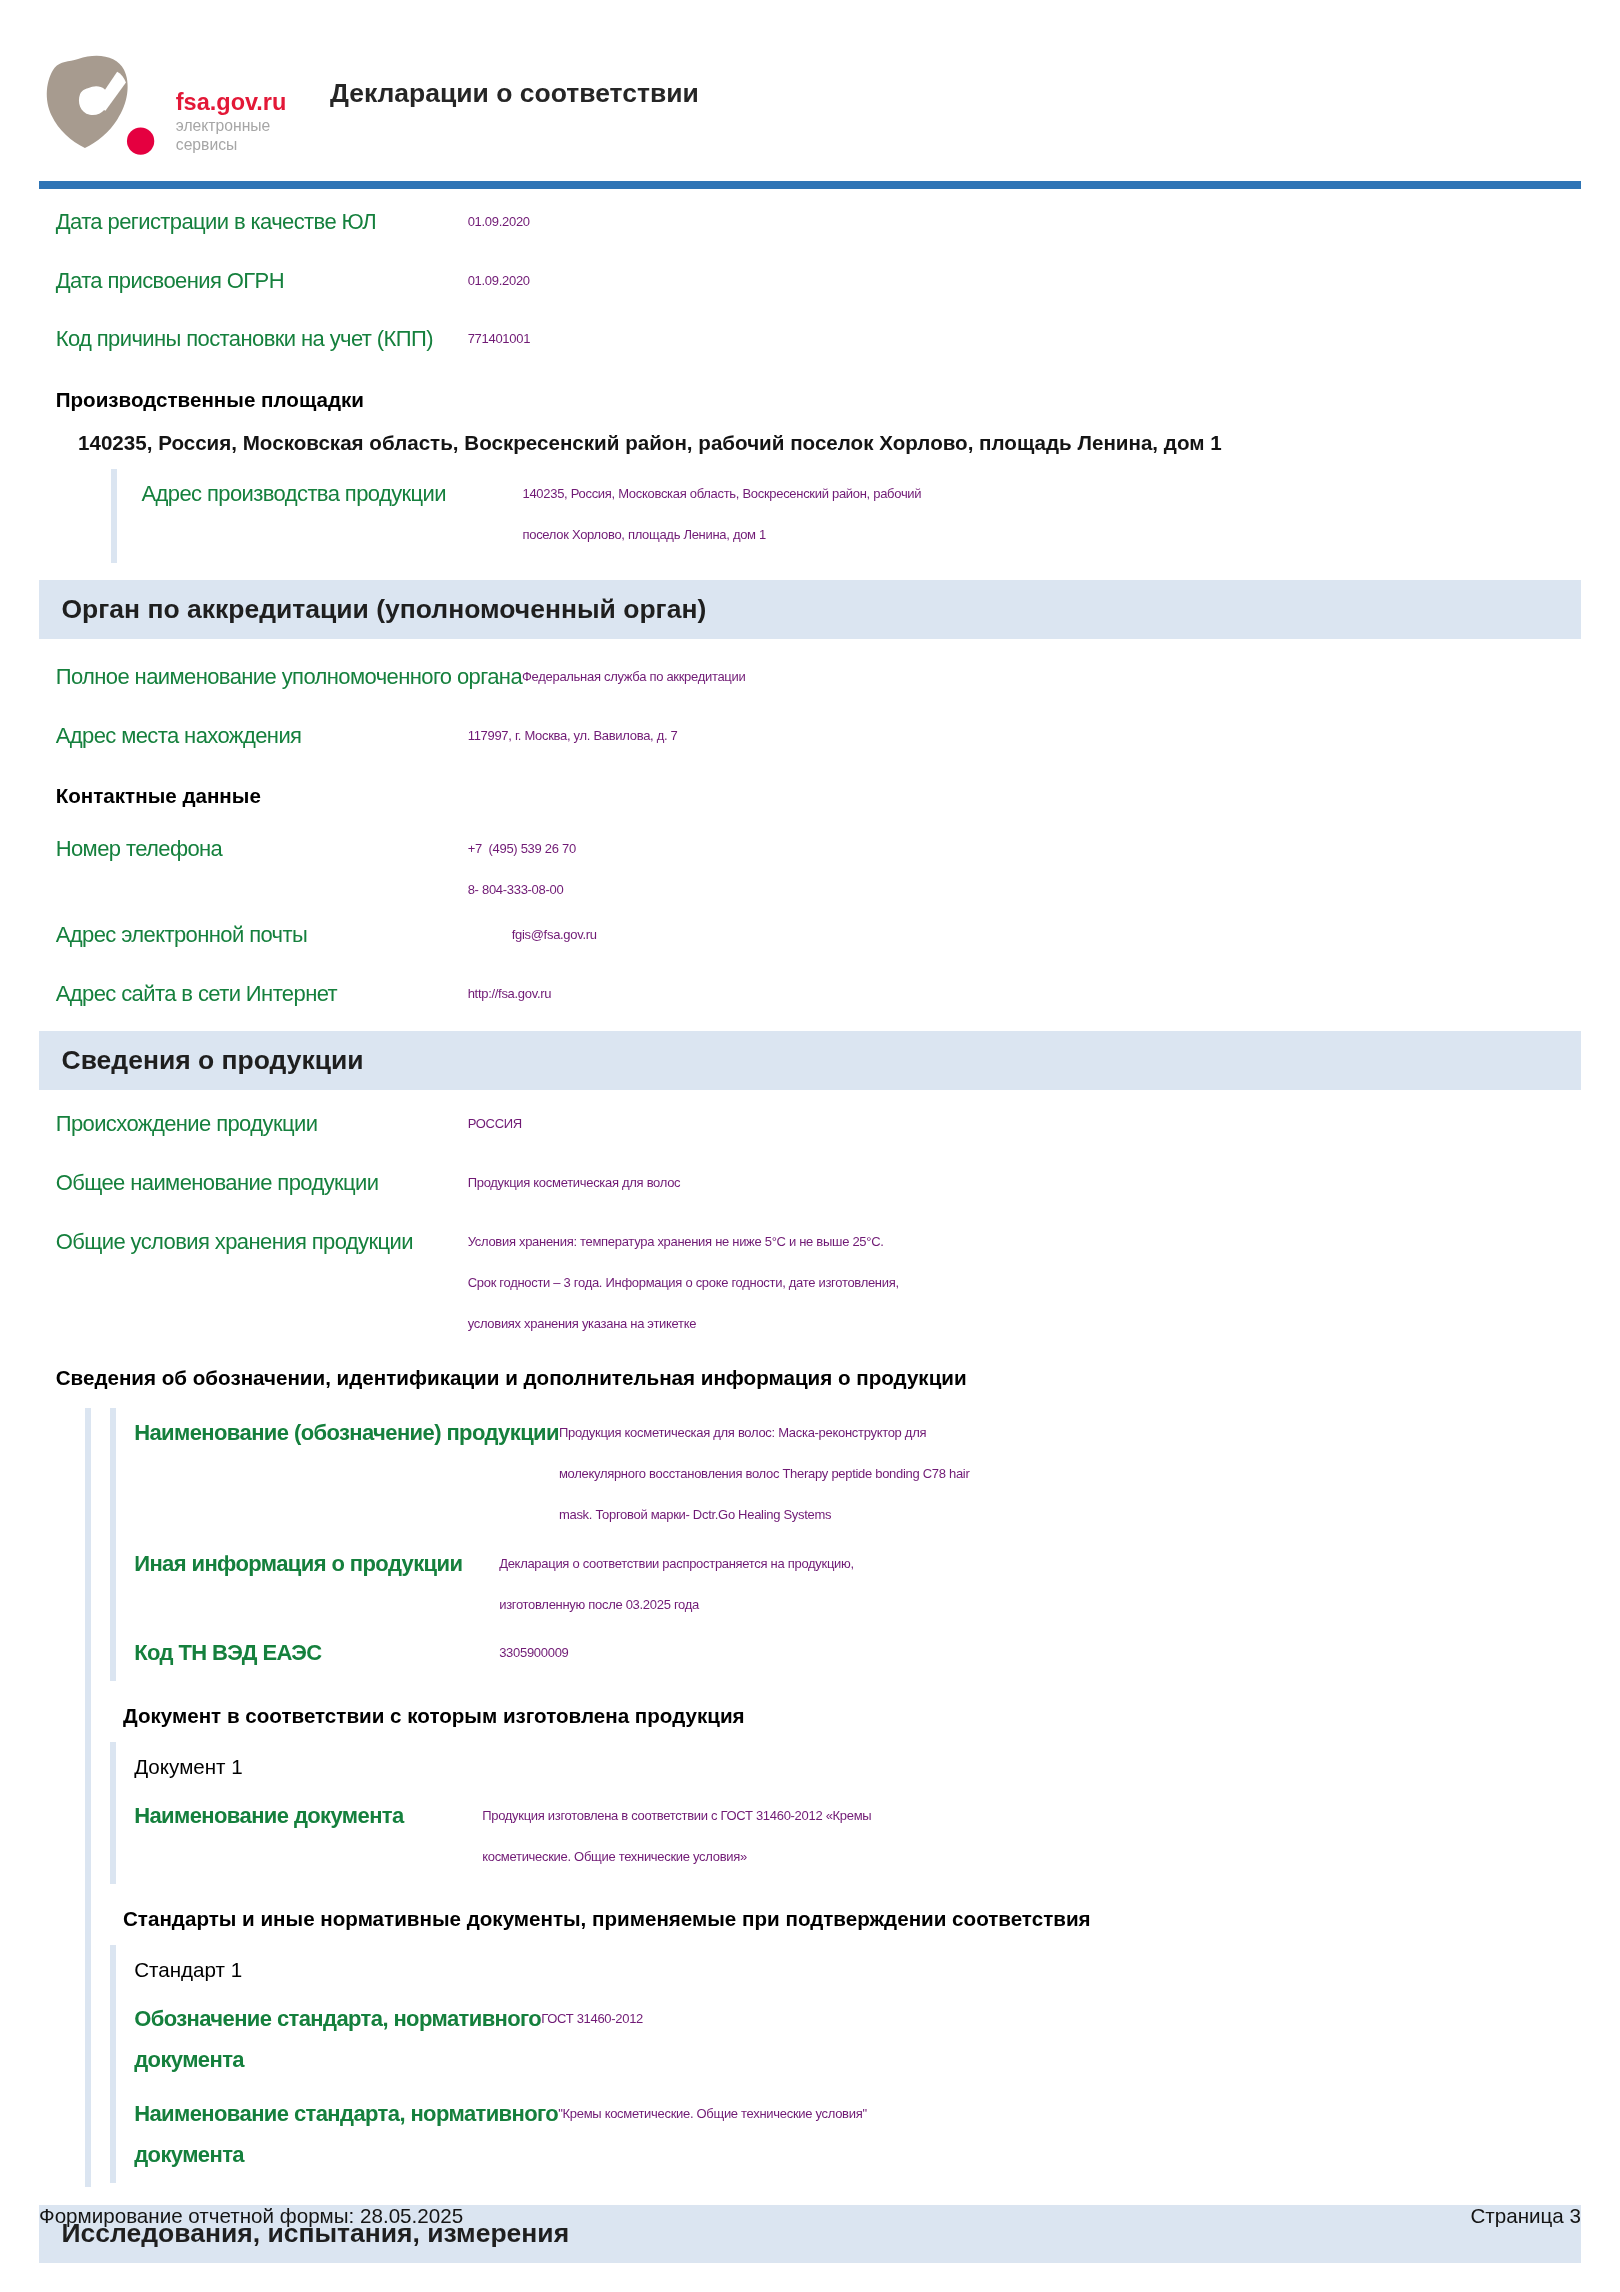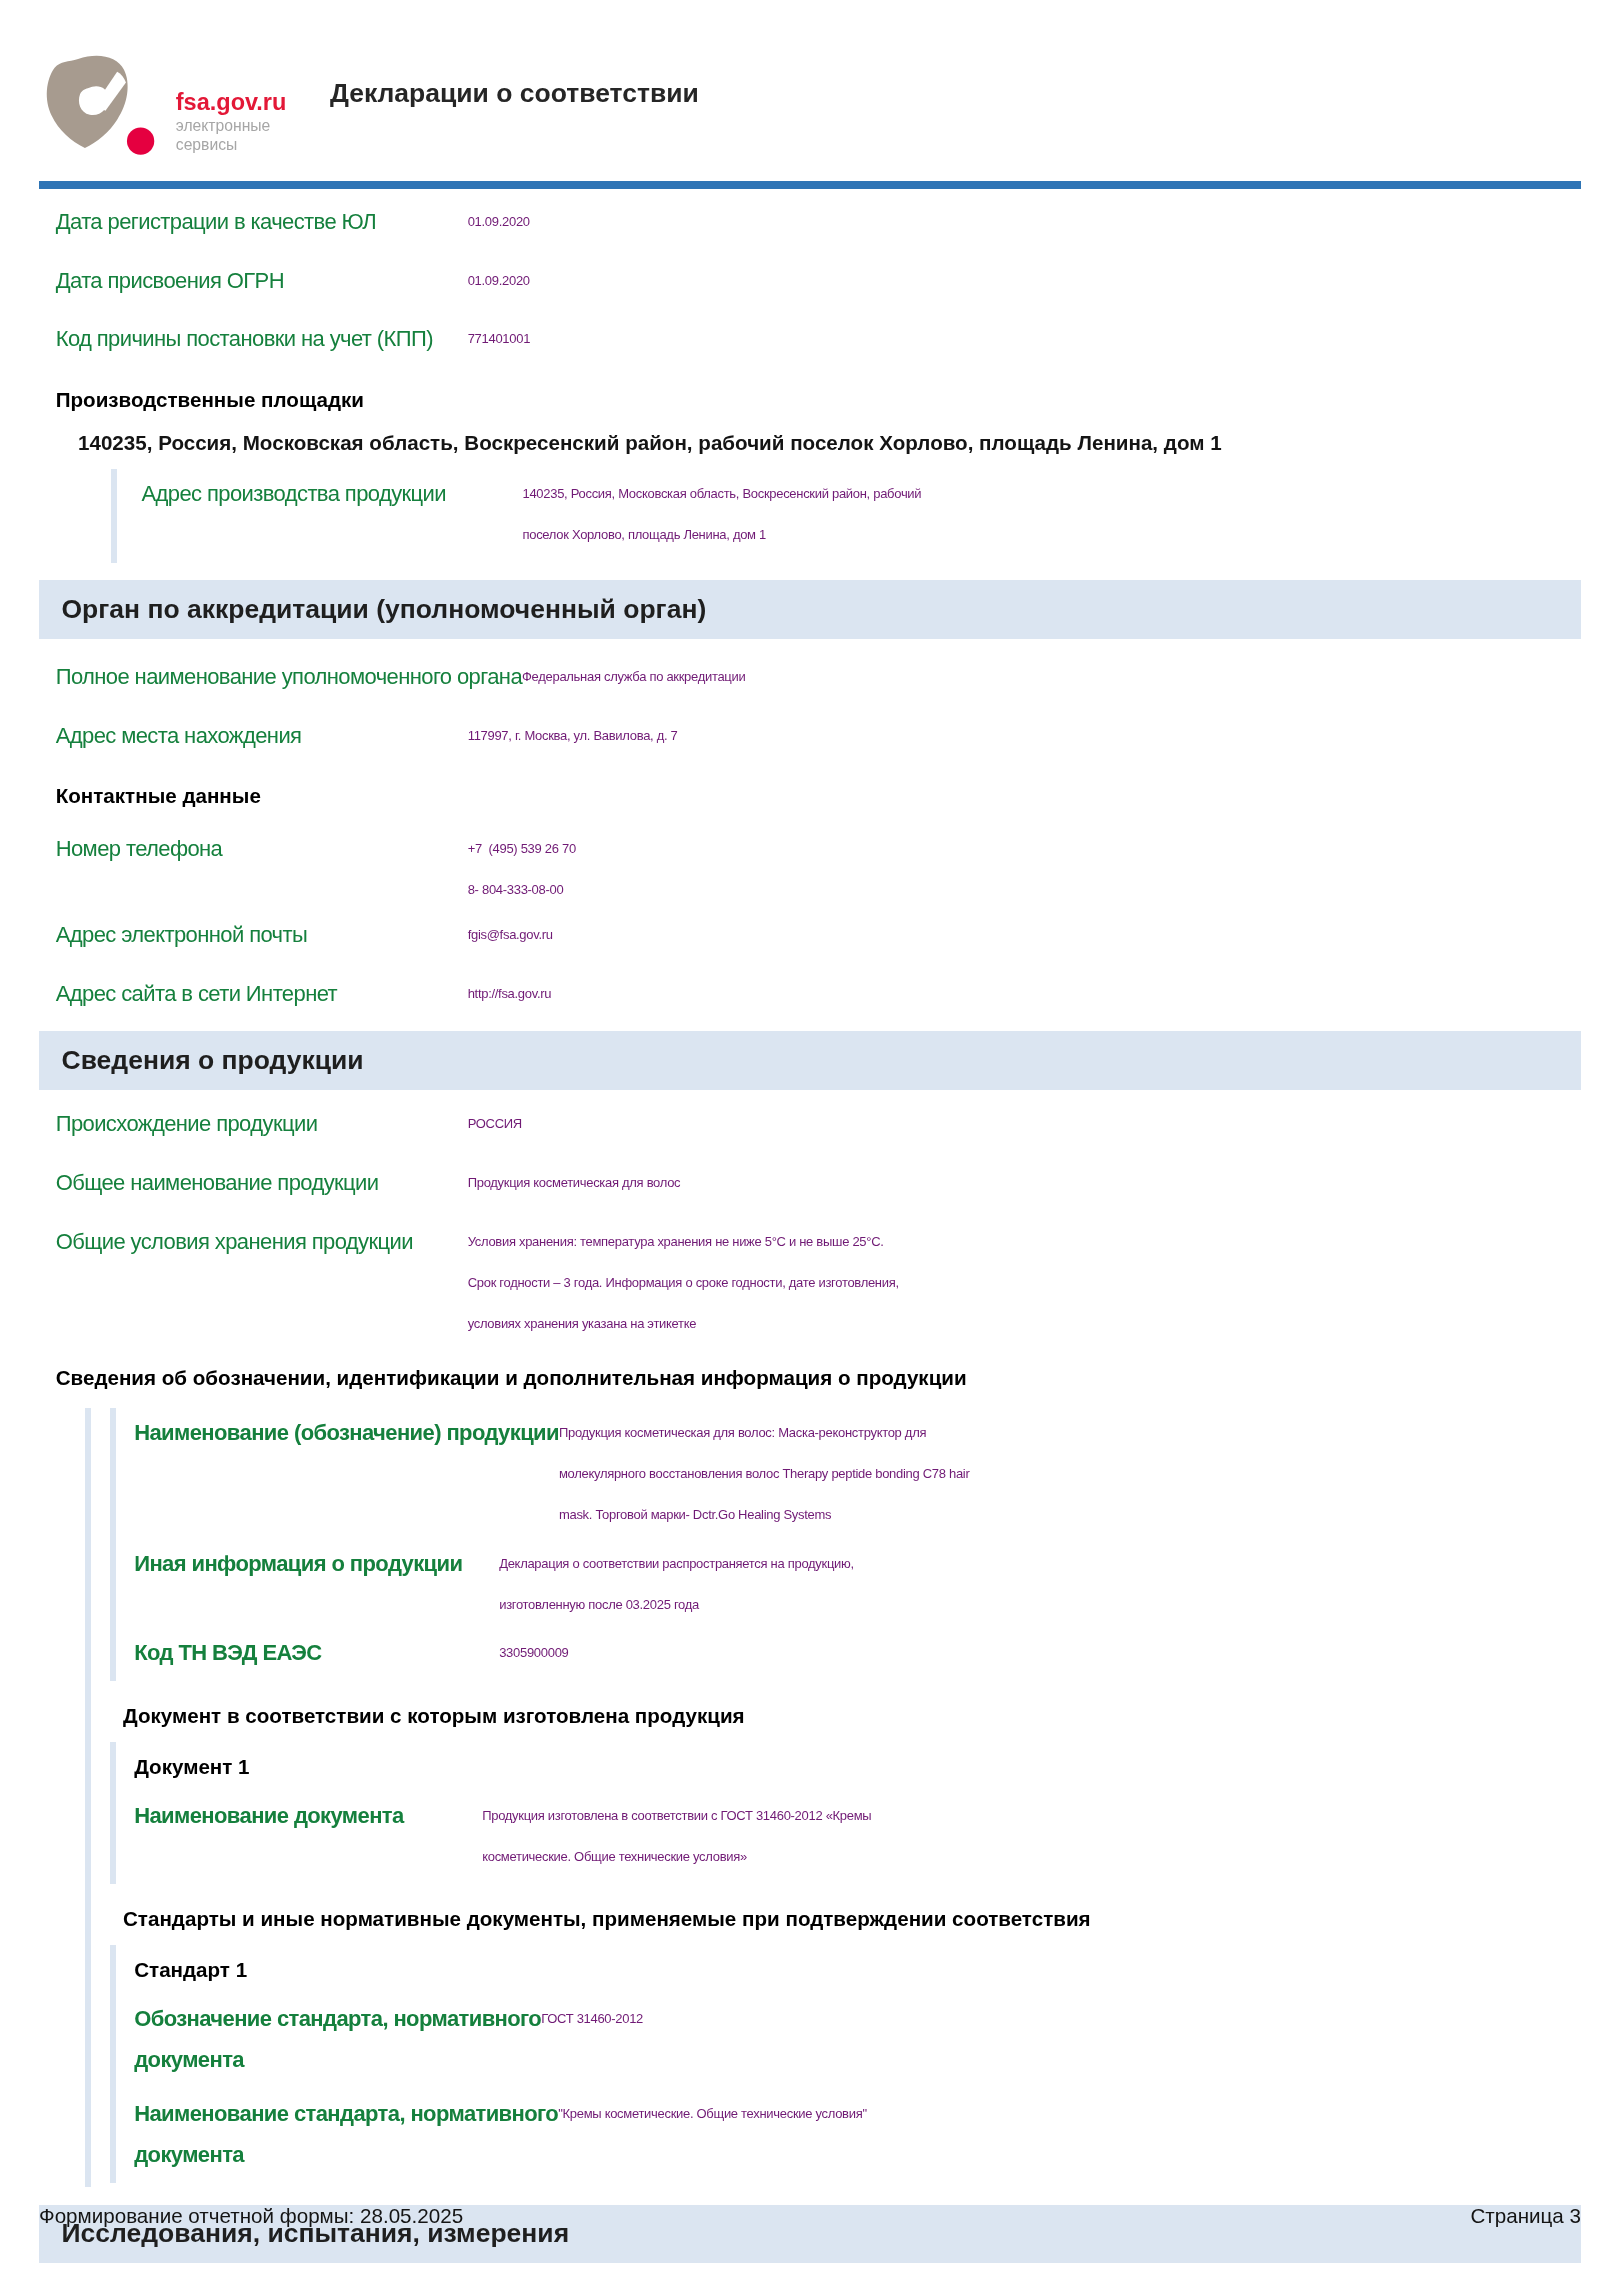--- a/index.html
+++ b/index.html
@@ -25,41 +25,41 @@
   
   .row { display:flex; margin-top:17.6px; padding-left:16.7px; }
   .row .lbl {
     flex:0 0 412px; color:#15803d; font-size:22px; letter-spacing:-0.6px;
     line-height:41px; white-space:pre;
   }
   .row .val {
     flex:1; color:#701a75; font-size:13px; letter-spacing:-0.3px;
     line-height:41px; white-space:pre;
   }
-  .row.tight { margin-top:3.9px; }
+  .row.tight { margin-top:3.9px;gap:44px; }
 
   .subhead { font-size:20.6px; font-weight:bold; color:#000; margin-top:19.6px; padding-left:16.7px; line-height:41px; }
   .addr-line { font-size:20.6px; font-weight:bold; color:#141414; margin-top:2px; padding-left:39px; line-height:41px; white-space:pre; }
 
   
   .sect { background:#dbe5f1; margin-top:17.6px; padding:12.7px 0 12.7px 22.5px; font-size:26.5px; font-weight:bold; color:#1f1f1f; line-height:33px; }
 
   
   .ind1 { margin-left:72px; border-left:6.9px solid #dbe5f1; padding:3.9px 0 7.8px 24.5px; margin-top:5.9px; }
   .ind1 .row { padding-left:0; margin-top:0;gap:36px; }
   .ind1 .row .lbl { flex:0 0 345px; }
 
   .outer { margin-left:46px; border-left:6.9px solid #dbe5f1; margin-top:9.8px; padding-bottom:3.9px; }
   .inner { margin-left:18.6px; border-left:6.9px solid #dbe5f1; padding:3.9px 0 7.8px 18.6px; }
   .inner .row { padding-left:0; margin-top:7.8px; }
   .inner .row:first-child { margin-top:0; }
   .inner .row .lbl { flex:0 0 365px;font-weight:bold; }
   .inner .row.narrow .lbl { flex:0 0 348px; }
   .lvl1-head { font-size:20.6px; font-weight:bold; color:#000; margin-left:32px; line-height:41px; padding:13.7px 0 5.9px 0; }
-  .grp-head { font-size:20.6px; font-weight:bold; color:#000; line-height:41px; margin-bottom:7.8px; }
+  .grp-head { font-size:20.6px; font-weight:normal; color:#000; line-height:41px; margin-bottom:7.8px; }
 
   
   .footer { position:absolute; left:39px; right:39px; bottom:65px; display:flex; justify-content:space-between; font-size:20.6px; color:#141414; }
 </style>
 </head>
 <body>
 
 <div class="page">
 
   <div class="hdr">

